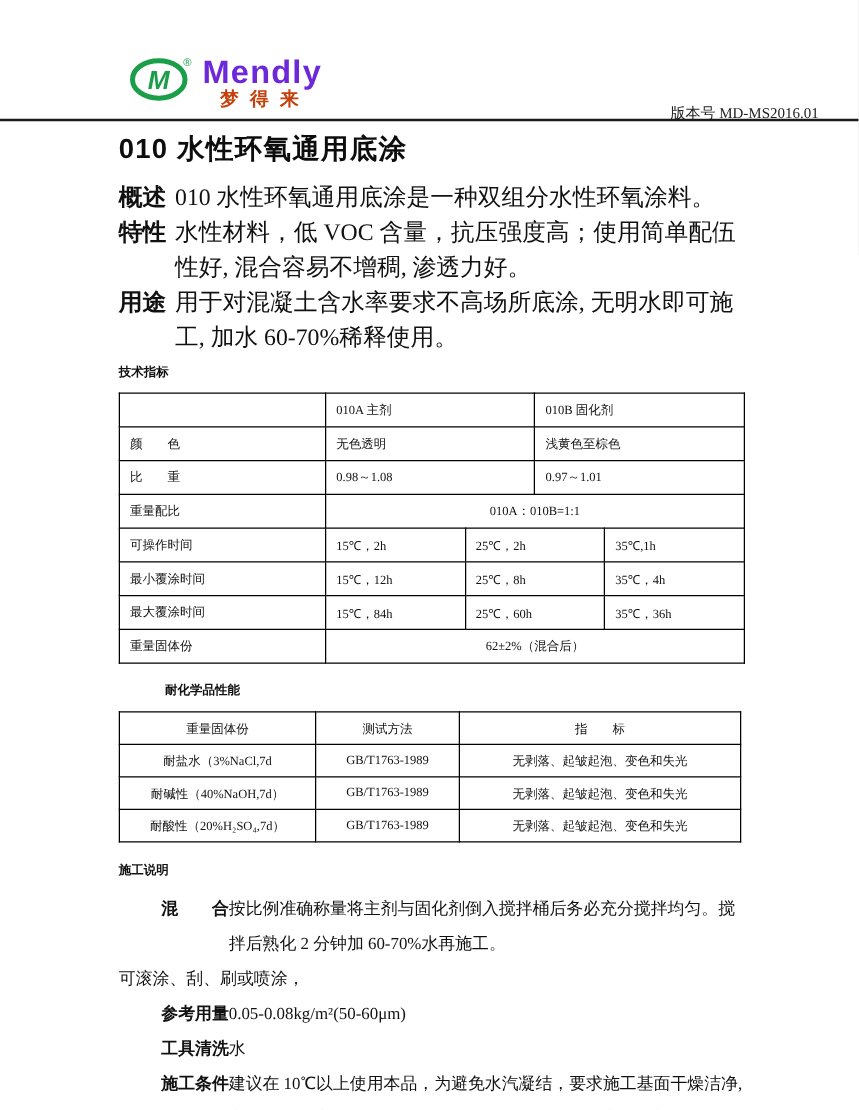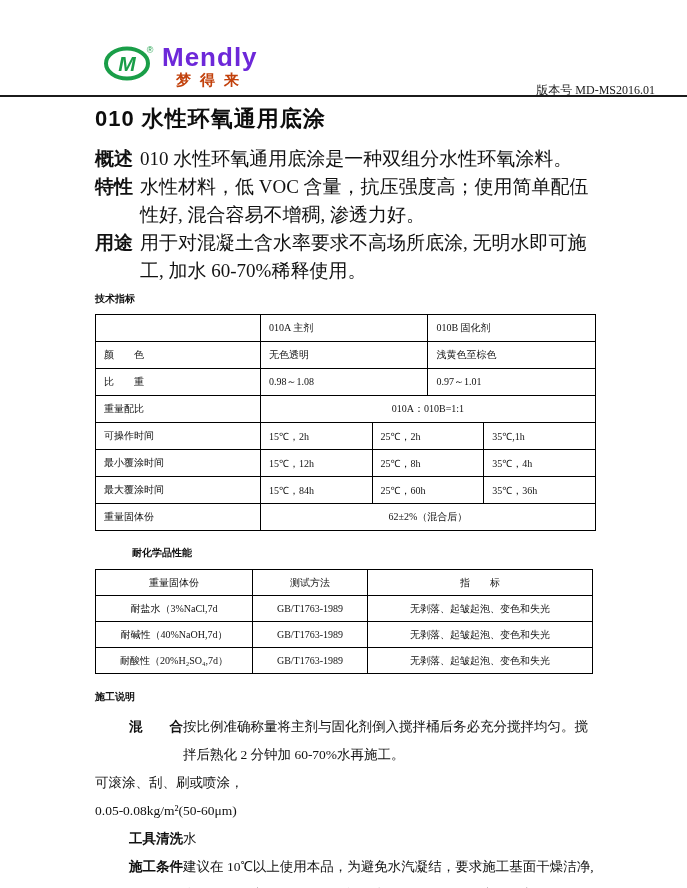--- a/index.html
+++ b/index.html
@@ -226,20 +226,21 @@
 
     <div class="sec-heading constr">施工说明</div>
     <div class="constr-row">
       <span class="constr-label">混　　合</span>
       <span class="constr-text">按比例准确称量将主剂与固化剂倒入搅拌桶后务必充分搅拌均匀。搅拌后熟化 2 分钟加 60-70%水再施工。</span>
     </div>
     <div class="constr-row">
       <span class="constr-text">可滚涂、刮、刷或喷涂，</span>
     </div>
     <div class="constr-row">
+      <span class="constr-label">参考用量</span>
       <span class="constr-text">0.05-0.08kg/m²(50-60μm)</span>
     </div>
     <div class="constr-row">
       <span class="constr-label">工具清洗</span>
       <span class="constr-text">水</span>
     </div>
     <div class="constr-row">
       <span class="constr-label">施工条件</span>
       <span class="constr-text">建议在 10℃以上使用本品，为避免水汽凝结，要求施工基面干燥洁净, 空气相对湿度小于 80%。在施工和干燥期过程中，应保持良好</span>
     </div>

